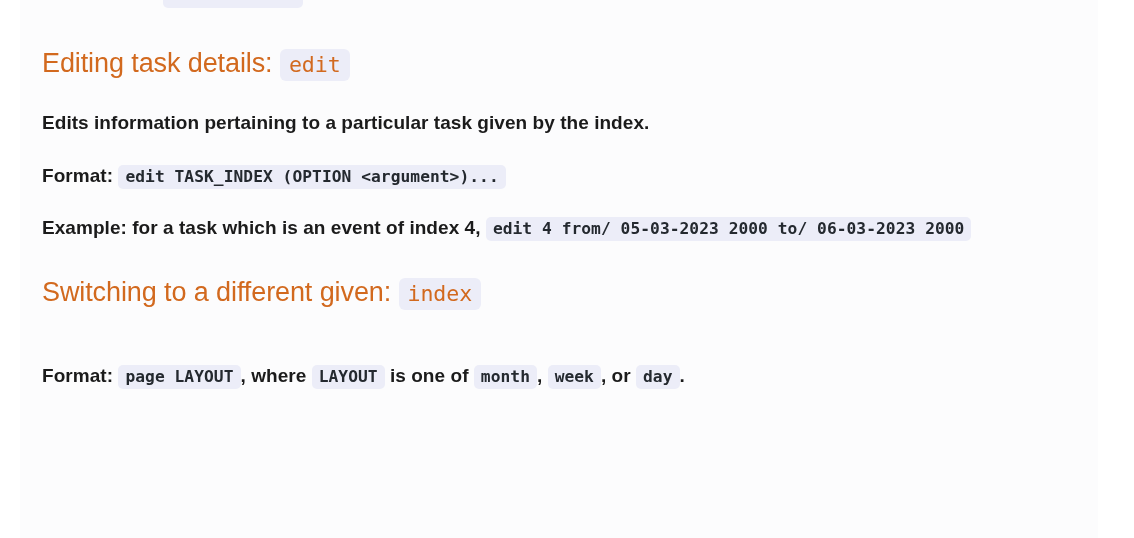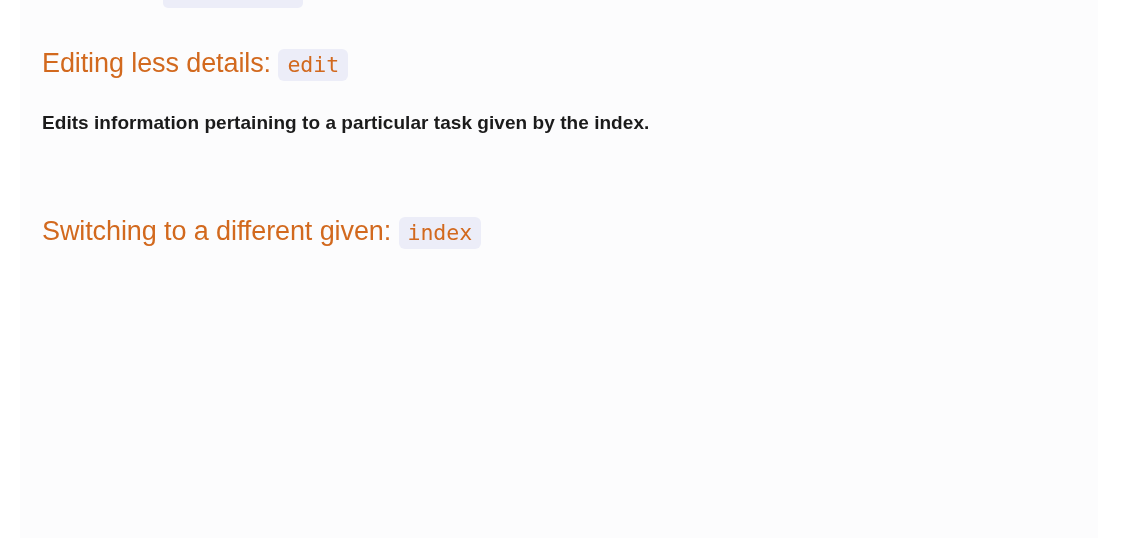--- a/index.html
+++ b/index.html
@@ -121,42 +121,51 @@
     <div class="content-inner">
 
       <div class="cut-off-row">
 
         <span class="cut-off-code"></span>
       </div>
 
       <div class="sp-h1"></div>
 
       <h2 class="section-heading">
-        <span>Editing less details:</span>
+        <span>Editing task details:</span>
         <code class="inline-code">edit</code>
       </h2>
 
       <div class="sp-a"></div>
 
       <p class="body-text">Edits information pertaining to a particular task given by the index.</p>
 
       <div class="sp-b"></div>
 
+      <p class="body-text">
+        <span>Format:</span>
+        <code class="inline-code">edit TASK_INDEX (OPTION &lt;argument&gt;)...</code>
+      </p>
 
       <div class="sp-c"></div>
 
+      <p class="body-text para-example">
+        <span>Example: for a task which is an event of index 4,</span>
+        <code class="inline-code">edit 4 from/ 05-03-2023 2000 to/ 06-03-2023 2000</code>
+      </p>
 
       <div class="sp-d"></div>
 
       <h2 class="section-heading">
         <span>Switching to a different given:</span>
         <code class="inline-code">index</code>
       </h2>
 
       <div class="sp-e"></div>
 
 
       <div class="sp-f"></div>
 
+      <p class="body-text"><span>Format:</span> <code class="inline-code">page LAYOUT</code><span>, where </span><code class="inline-code">LAYOUT</code><span> is one of </span><code class="inline-code">month</code><span>, </span><code class="inline-code">week</code><span>, or </span><code class="inline-code">day</code><span>.</span></p>
 
     </div>
   </div>
 </div>
 
 </body></html>

